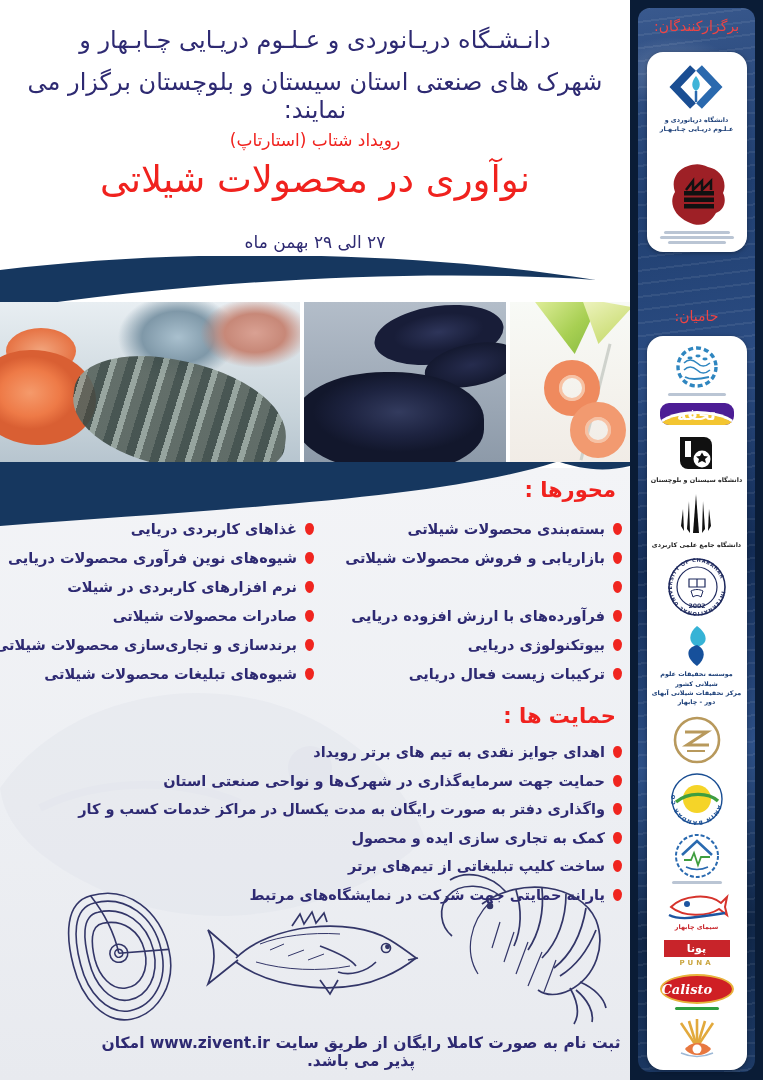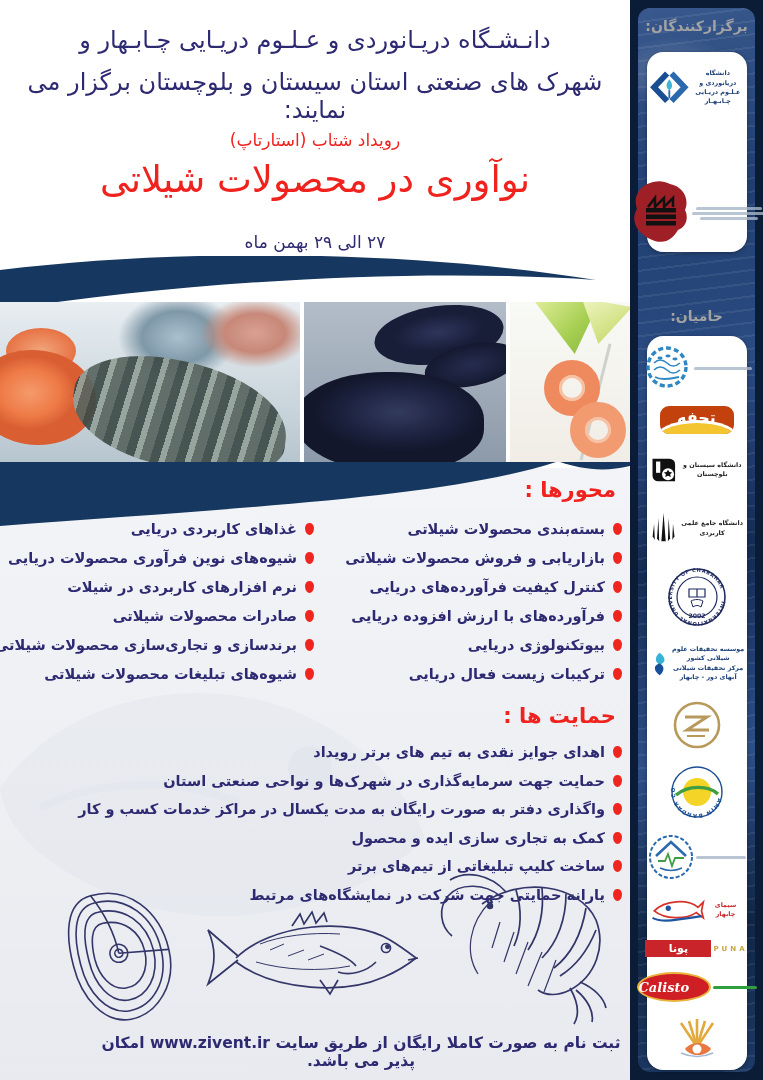--- a/index.html
+++ b/index.html
@@ -69,35 +69,35 @@
   
   .reg-line{position:absolute;top:1034px;width:538px;text-align:center;
       color:#2e2a72;font-weight:bold;font-size:15.5px;}
   
   .sidebar{position:absolute;left:630px;top:0;width:133px;height:1080px;background:#0a1c36;}
   .sb-water{position:absolute;left:8px;top:8px;right:8px;bottom:8px;border-radius:12px;overflow:hidden;
       background:
         repeating-linear-gradient(173deg,rgba(255,255,255,.07) 0 2px,rgba(255,255,255,0) 2px 13px),
         radial-gradient(90px 50px at 30% 6%,rgba(255,255,255,.22),rgba(255,255,255,0) 70%),
         linear-gradient(168deg,#39598e 0%,#203f70 18%,#2b4c82 34%,#132c55 52%,#2d5087 70%,#102647 86%,#1d3a66 100%);}
-  .sb-label{position:absolute;width:100%;text-align:center;color:#a3a3a3;font-weight:bold;
+  .sb-label{position:absolute;width:100%;text-align:center;color:#ef4444;font-weight:normal;
       font-size:14px;direction:rtl;}
   .sb-label-org{top:18px;}
   .sb-label-spn{top:308px;}
   .sb-card{position:absolute;left:50%;transform:translateX(-50%);width:100px;background:#ffffff;
       border-radius:16px;box-shadow:0 1px 4px rgba(0,0,0,.35);}
   .card-org{top:52px;height:200px;display:flex;flex-direction:column;align-items:center;
       justify-content:space-between;padding:10px 2px 8px;box-sizing:border-box;}
   .card-spn{top:336px;height:734px;display:flex;flex-direction:column;align-items:center;
       justify-content:space-between;padding:9px 2px;box-sizing:border-box;}
-  .logo-blk{display:flex;flex-direction:row;align-items:center;gap:2px;}
+  .logo-blk{display:flex;flex-direction:column;align-items:center;gap:2px;}
   .cap{font-size:6.4px;color:#1c3f78;font-weight:bold;direction:rtl;text-align:center;line-height:1.45;}
   .cap-dark{color:#222;}
   .blur-bar{height:3px;border-radius:2px;background:#a9b6c9;opacity:.8;}
-  .tohfeh{position:relative;width:74px;height:28px;background:#c2410c;border-radius:9px;
+  .tohfeh{position:relative;width:74px;height:22px;background:#4c1d95;border-radius:9px;
       overflow:hidden;display:flex;justify-content:center;}
   .tohfeh span{color:#fff;font-weight:bold;font-size:16px;line-height:24px;z-index:2;}
   .tohfeh .swsh{position:absolute;bottom:-9px;left:-6px;right:-6px;height:20px;background:#f3c531;
       border-radius:50% 50% 0 0/100% 100% 0 0;box-shadow:0 -3px 0 #ffffff;}
   .puna{width:66px;height:17px;background:#c8242a;border-radius:0;color:#fff;text-align:center;
       font-size:11px;font-weight:bold;line-height:17px;}
   .puna-latin{font-size:7px;letter-spacing:3px;color:#caa53f;font-weight:bold;}
   .calisto{width:74px;height:30px;background:#cf1f24;border:2px solid #e8b43c;border-radius:50%;
       color:#fff;font-weight:bold;font-style:italic;font-size:13px;line-height:28px;
       font-family:"DejaVu Serif",serif;box-sizing:border-box;}
@@ -161,21 +161,20 @@
         <div class="titem">
             <span class="bullet"></span>
             <span>بسته‌بندی محصولات شیلاتی</span>
           </div>
         <div class="titem">
             <span class="bullet"></span>
             <span>بازاریابی و فروش محصولات شیلاتی</span>
           </div>
         <div class="titem">
             <span class="bullet"></span>
-            <span>کنترل کیفیت فرآورده‌های دریایی</span>
           </div>
         <div class="titem">
             <span class="bullet"></span>
             <span>فرآورده‌های با ارزش افزوده دریایی</span>
           </div>
         <div class="titem">
             <span class="bullet"></span>
             <span>بیوتکنولوژی دریایی</span>
           </div>
         <div class="titem">

